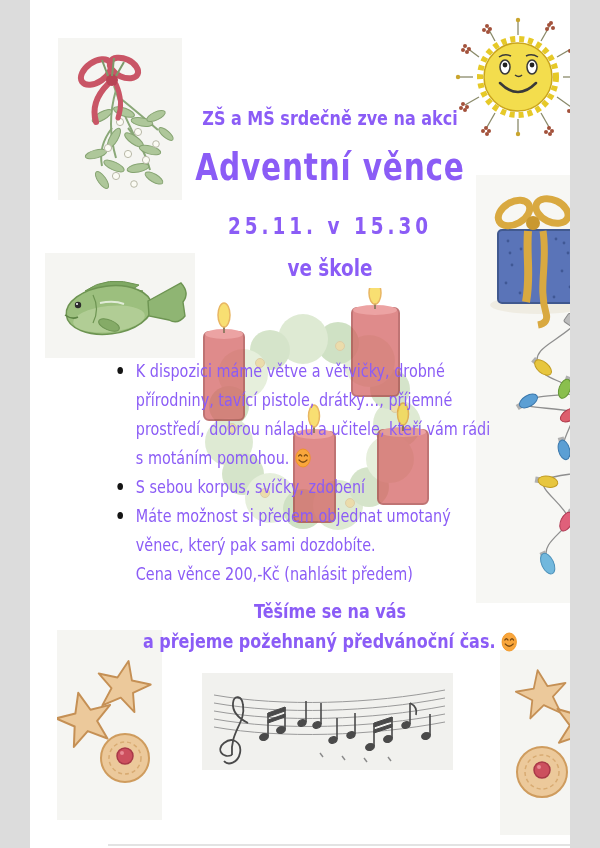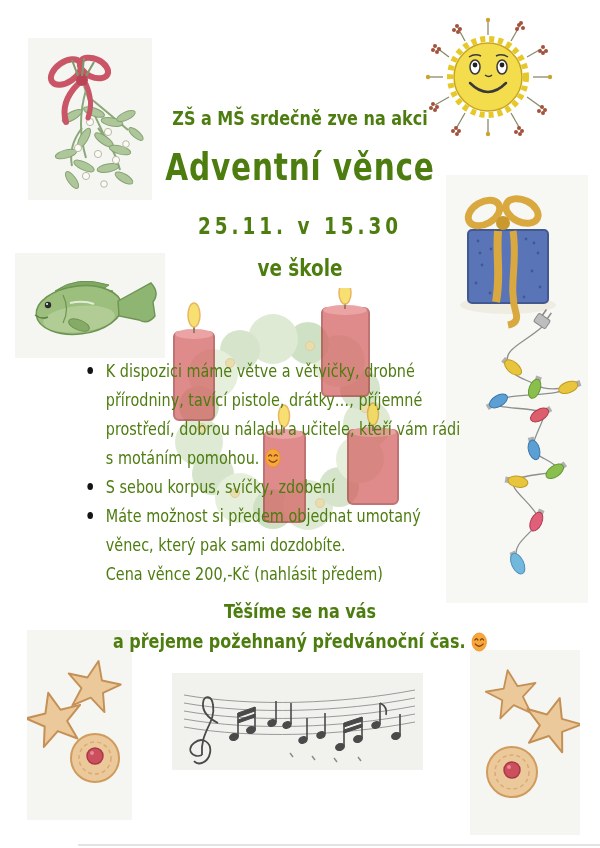--- a/index.html
+++ b/index.html
@@ -1,18 +1,18 @@
 <!DOCTYPE html>
 <html><head>
 <meta charset="utf-8">
 <style>
   html,body{margin:0;padding:0;background:#dcdcdc;}
   .page{
-    position:relative;width:600px;height:848px;background:#ffffff;
-    font-family:"DejaVu Sans",sans-serif;color:#4d7c0f;overflow:hidden;
+    position:relative;width:540px;height:848px;background:#ffffff;
+    font-family:"DejaVu Sans",sans-serif;color:#8b5cf6;overflow:hidden;
     margin:0 auto;
   }
   .art{position:absolute;}
   .art svg{display:block;width:100%;height:100%;}
   .boxed{background:#f5f5f2;}
   .mistletoe{left:28px;top:38px;width:124px;height:162px;}
   .sun{left:425px;top:15px;width:130px;height:125px;}
   .fish{left:15px;top:253px;width:150px;height:105px;}
   .wreath{left:160px;top:288px;width:245px;height:250px;z-index:1;}
   .gifts{left:446px;top:175px;width:142px;height:428px;background:#f7f7f4;}

